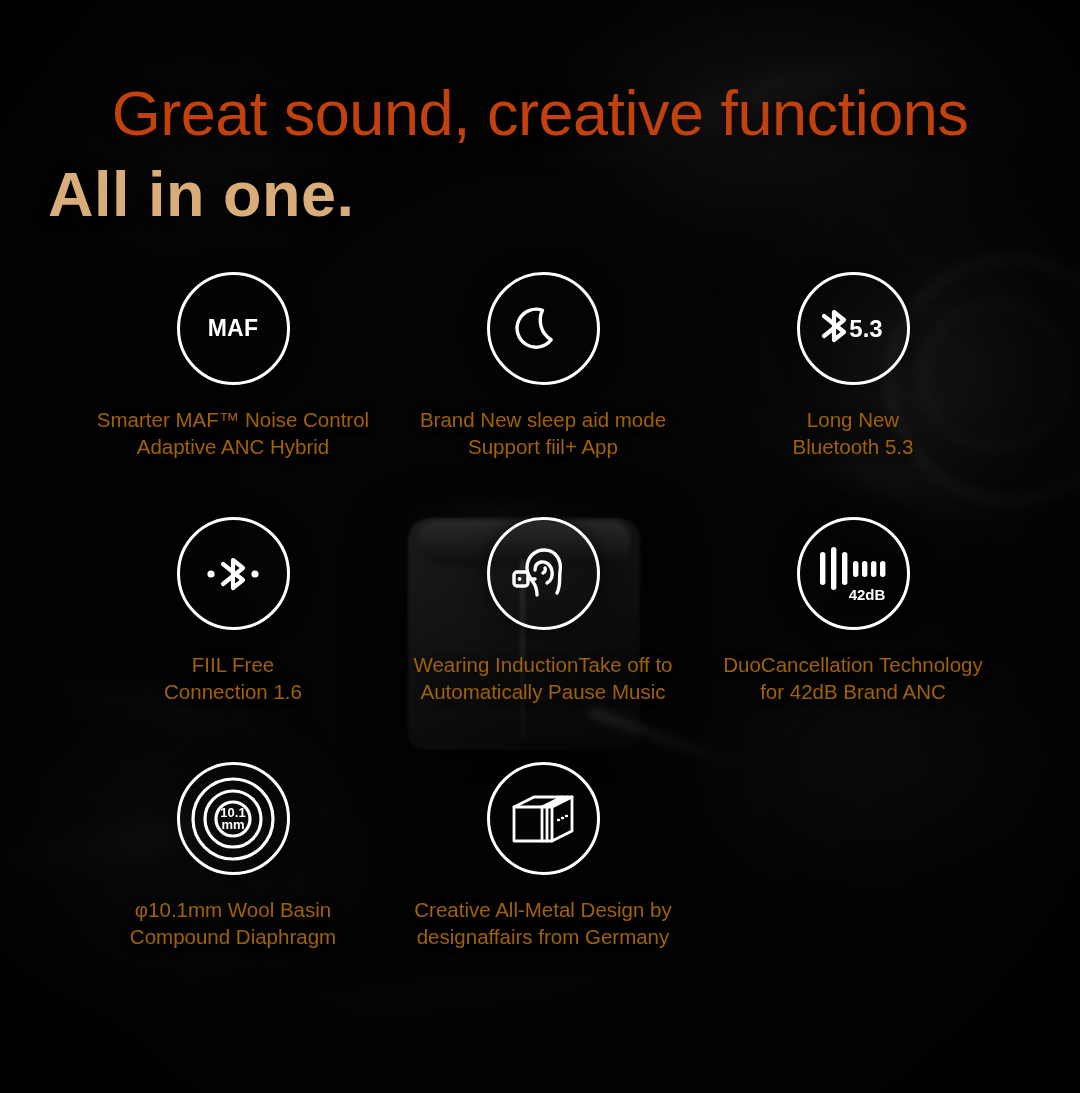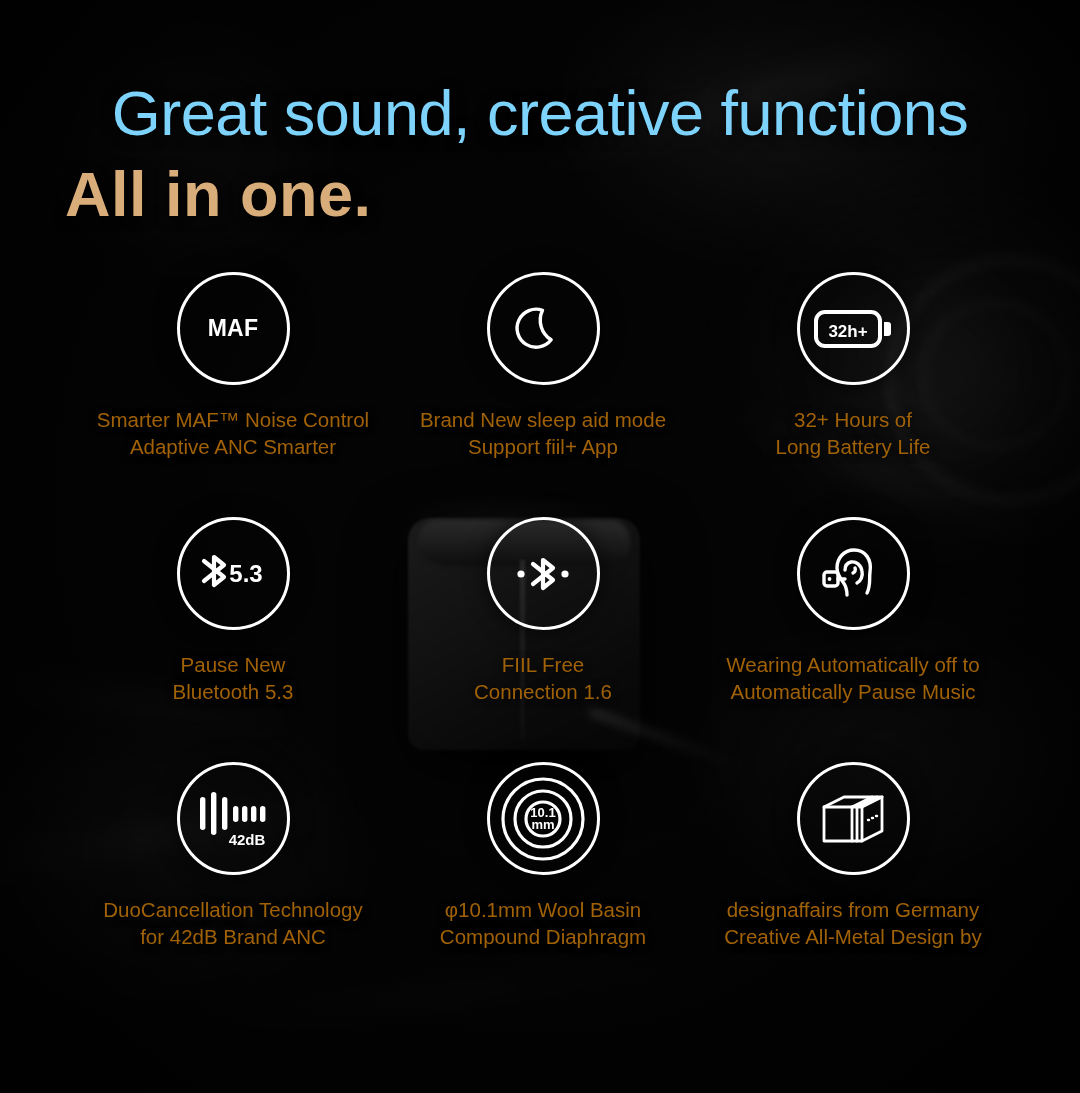--- a/index.html
+++ b/index.html
@@ -111,36 +111,36 @@
     background:radial-gradient(ellipse at 50% 46%, rgba(0,0,0,0) 28%, rgba(0,0,0,.55) 78%, rgba(0,0,0,.88) 100%);
     pointer-events:none;
   }
 
   
   .content { position:relative; z-index:5; width:1080px; height:1093px; }
 
   .headline { position:absolute; top:74px; left:0; width:1080px; text-align:center; }
   .headline-line1 {
     display:block;
-    color:#7dd3fc;
+    color:#c2410c;
     font-size:63px;
     line-height:78px;
     font-weight:400;
     letter-spacing:-0.5px;
     text-shadow:0 2px 14px rgba(0,0,0,.85);
   }
   .headline-line2 {
     display:block;
     color:#d9ad79;
     font-size:63px;
     line-height:76px;
     font-weight:700;
     letter-spacing:0.5px;
     text-align:left;
-    padding-left:65px;
+    padding-left:48px;
     margin-top:4px;
     text-shadow:0 2px 14px rgba(0,0,0,.85);
   }
 
   .feature-grid {
     position:absolute;
     top:272px; left:78px;
     width:930px;
     display:grid;
     grid-template-columns:repeat(3, 1fr);
@@ -215,59 +215,46 @@
   </div>
 
   <div class="feature-grid">
 
     <div class="feature-cell">
       <div class="icon-circle">
         <span class="maf-text">MAF</span>
       </div>
       <div class="feature-caption">
         <span>Smarter MAF™ Noise Control</span>
-        <span>Adaptive ANC Smarter</span>
+        <span>Adaptive ANC Hybrid</span>
       </div>
     </div>
 
     <div class="feature-cell">
       <div class="icon-circle">
         <svg width="62" height="62" viewBox="0 0 62 62" fill="none">
           <path d="M41.5 39.5 A19 19 0 1 1 26 13 A23 23 0 0 0 41.5 39.5 Z" stroke="#ffffff" stroke-width="3.4" stroke-linejoin="round" fill="none" transform="rotate(14 31 31)"></path>
         </svg>
       </div>
       <div class="feature-caption">
         <span>Brand New sleep aid mode</span>
         <span>Support fiil+ App</span>
       </div>
     </div>
 
-    <div class="feature-cell">
-      <div class="icon-circle">
-        <svg width="78" height="46" viewBox="0 0 78 46" fill="none">
-          <rect x="2" y="6" width="64" height="34" rx="9" ry="9" stroke="#ffffff" stroke-width="4" fill="none"></rect>
-          <path d="M70 16 h4 a3 3 0 0 1 3 3 v8 a3 3 0 0 1 -3 3 h-4 z" fill="#ffffff"></path>
-          <text x="34" y="31" text-anchor="middle" fill="#ffffff" font-family="Liberation Sans, sans-serif" font-size="17" font-weight="700">32h+</text>
-        </svg>
-      </div>
-      <div class="feature-caption">
-        <span>32+ Hours of</span>
-        <span>Long Battery Life</span>
-      </div>
-    </div>
 
     <div class="feature-cell">
       <div class="icon-circle">
         <svg width="86" height="54" viewBox="0 0 86 54" fill="none">
           <path d="M14 14 L34 30 L24 38 L24 10 L34 18 L14 34" stroke="#ffffff" stroke-width="4.2" stroke-linecap="round" stroke-linejoin="round" fill="none"></path>
           <text x="56" y="35" text-anchor="middle" fill="#ffffff" font-family="Liberation Sans, sans-serif" font-size="24" font-weight="700">5.3</text>
         </svg>
       </div>
       <div class="feature-caption">
-        <span>Pause New</span>
+        <span>Long New</span>
         <span>Bluetooth 5.3</span>
       </div>
     </div>
 
     <div class="feature-cell">
       <div class="icon-circle">
         <svg width="70" height="62" viewBox="0 0 70 62" fill="none">
           <path d="M25 14 L45 30 L35 38 L35 10 L45 18 L25 34" stroke="#ffffff" stroke-width="4.2" stroke-linecap="round" stroke-linejoin="round" fill="none" transform="translate(0,7)"></path>
           <circle cx="13" cy="31" r="3.6" fill="#ffffff"></circle>
           <circle cx="57" cy="31" r="3.6" fill="#ffffff"></circle>
@@ -286,21 +273,21 @@
                    C20 33 23 37 26 41 C29 45 30 49 30 54" fill="none"></path>
           <path d="M40 42 C44 40 46 35 45 30 C44 24 39 20 34 21 C30 22 28 25 28 29" fill="none"></path>
           <path d="M36 32 C38 31 39 29 38 27" fill="none"></path>
           <path d="M10 31 h8 a3 3 0 0 1 3 3 v8 a3 3 0 0 1 -3 3 h-8 a3 3 0 0 1 -3 -3
                    v-8 a3 3 0 0 1 3 -3 z" fill="none"></path>
           <circle cx="12.5" cy="38" r="1.9" fill="#ffffff" stroke="none"></circle>
           <path d="M21 38 h7" fill="none"></path>
         </svg>
       </div>
       <div class="feature-caption">
-        <span>Wearing Automatically off to</span>
+        <span>Wearing InductionTake off to</span>
         <span>Automatically Pause Music</span>
       </div>
     </div>
 
     <div class="feature-cell">
       <div class="icon-circle">
         <svg width="76" height="62" viewBox="0 0 76 62" fill="none">
           <g fill="#ffffff">
             <rect x="5" y="9" width="5.4" height="33" rx="2.7"></rect>
             <rect x="16" y="4" width="5.4" height="43" rx="2.7"></rect>
@@ -342,19 +329,19 @@
           <path d="M8 20 L46 20 L46 54" fill="none"></path>
           <path d="M46 20 L66 10" fill="none"></path>
           <path d="M36 20 L36 54" fill="none"></path>
           <path d="M41 20 L41 54" fill="none"></path>
           <path d="M36 20 L56 10" fill="none"></path>
           <path d="M41 20 L61 10" fill="none"></path>
           <path d="M52 33 h1 M56 31 h1 M60 29 h1" fill="none" stroke-width="2.4"></path>
         </svg>
       </div>
       <div class="feature-caption">
+        <span>Creative All-Metal Design by</span>
         <span>designaffairs from Germany</span>
-        <span>Creative All-Metal Design by</span>
       </div>
     </div>
 
   </div>
 </div>
 
 </body></html>

